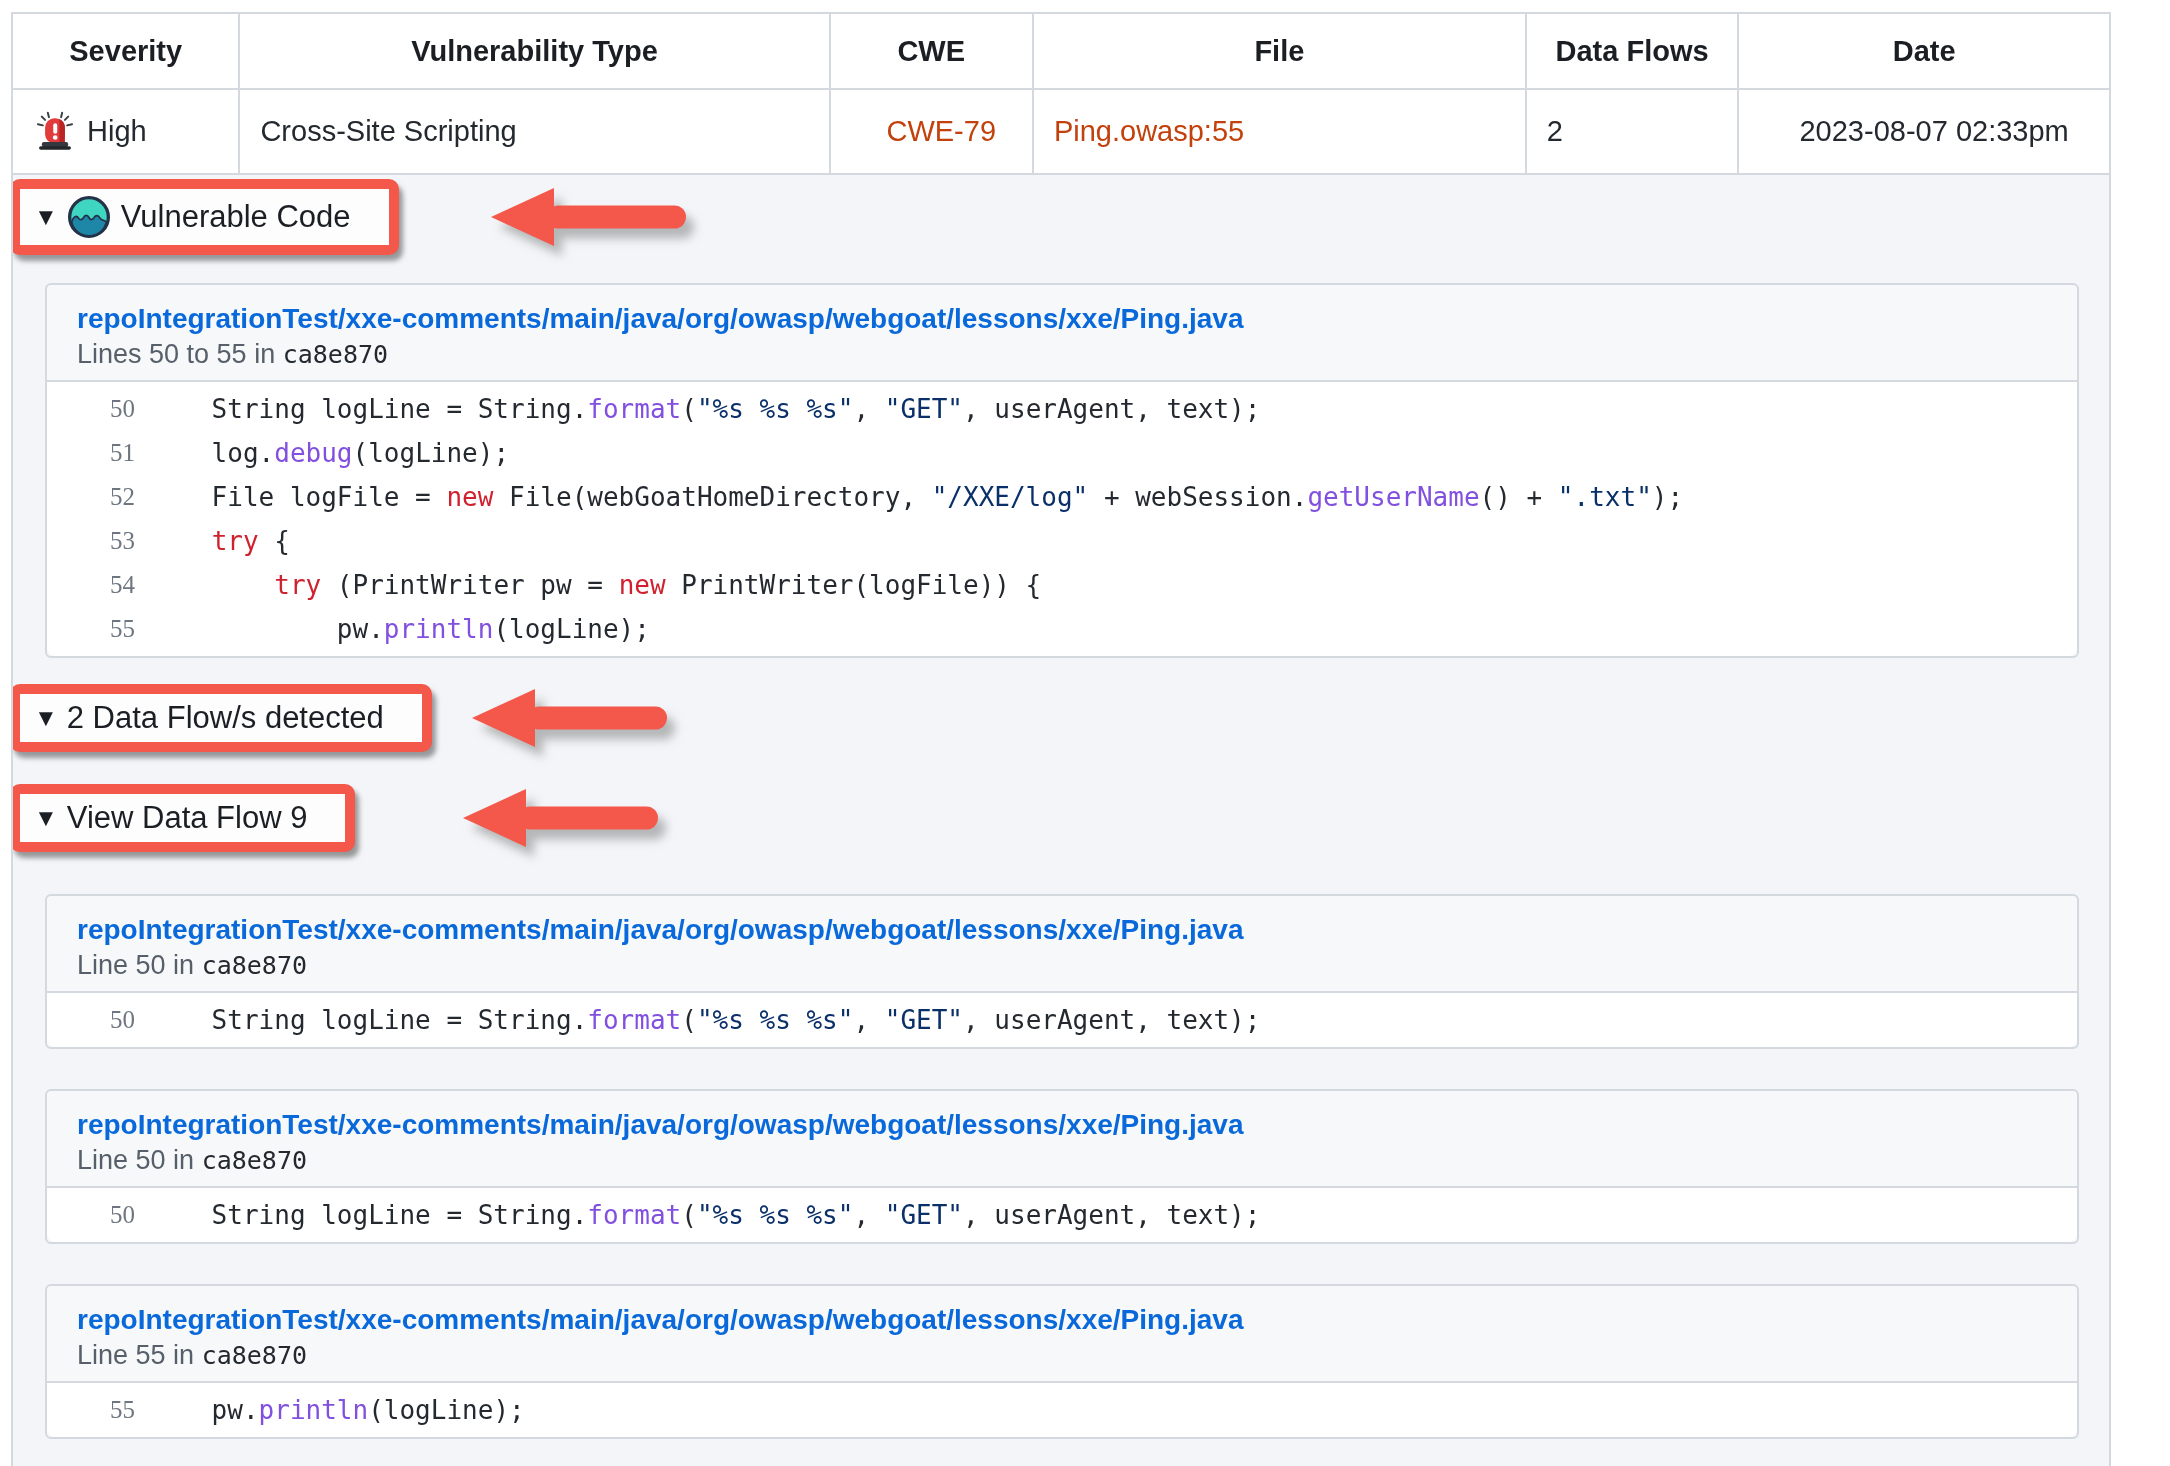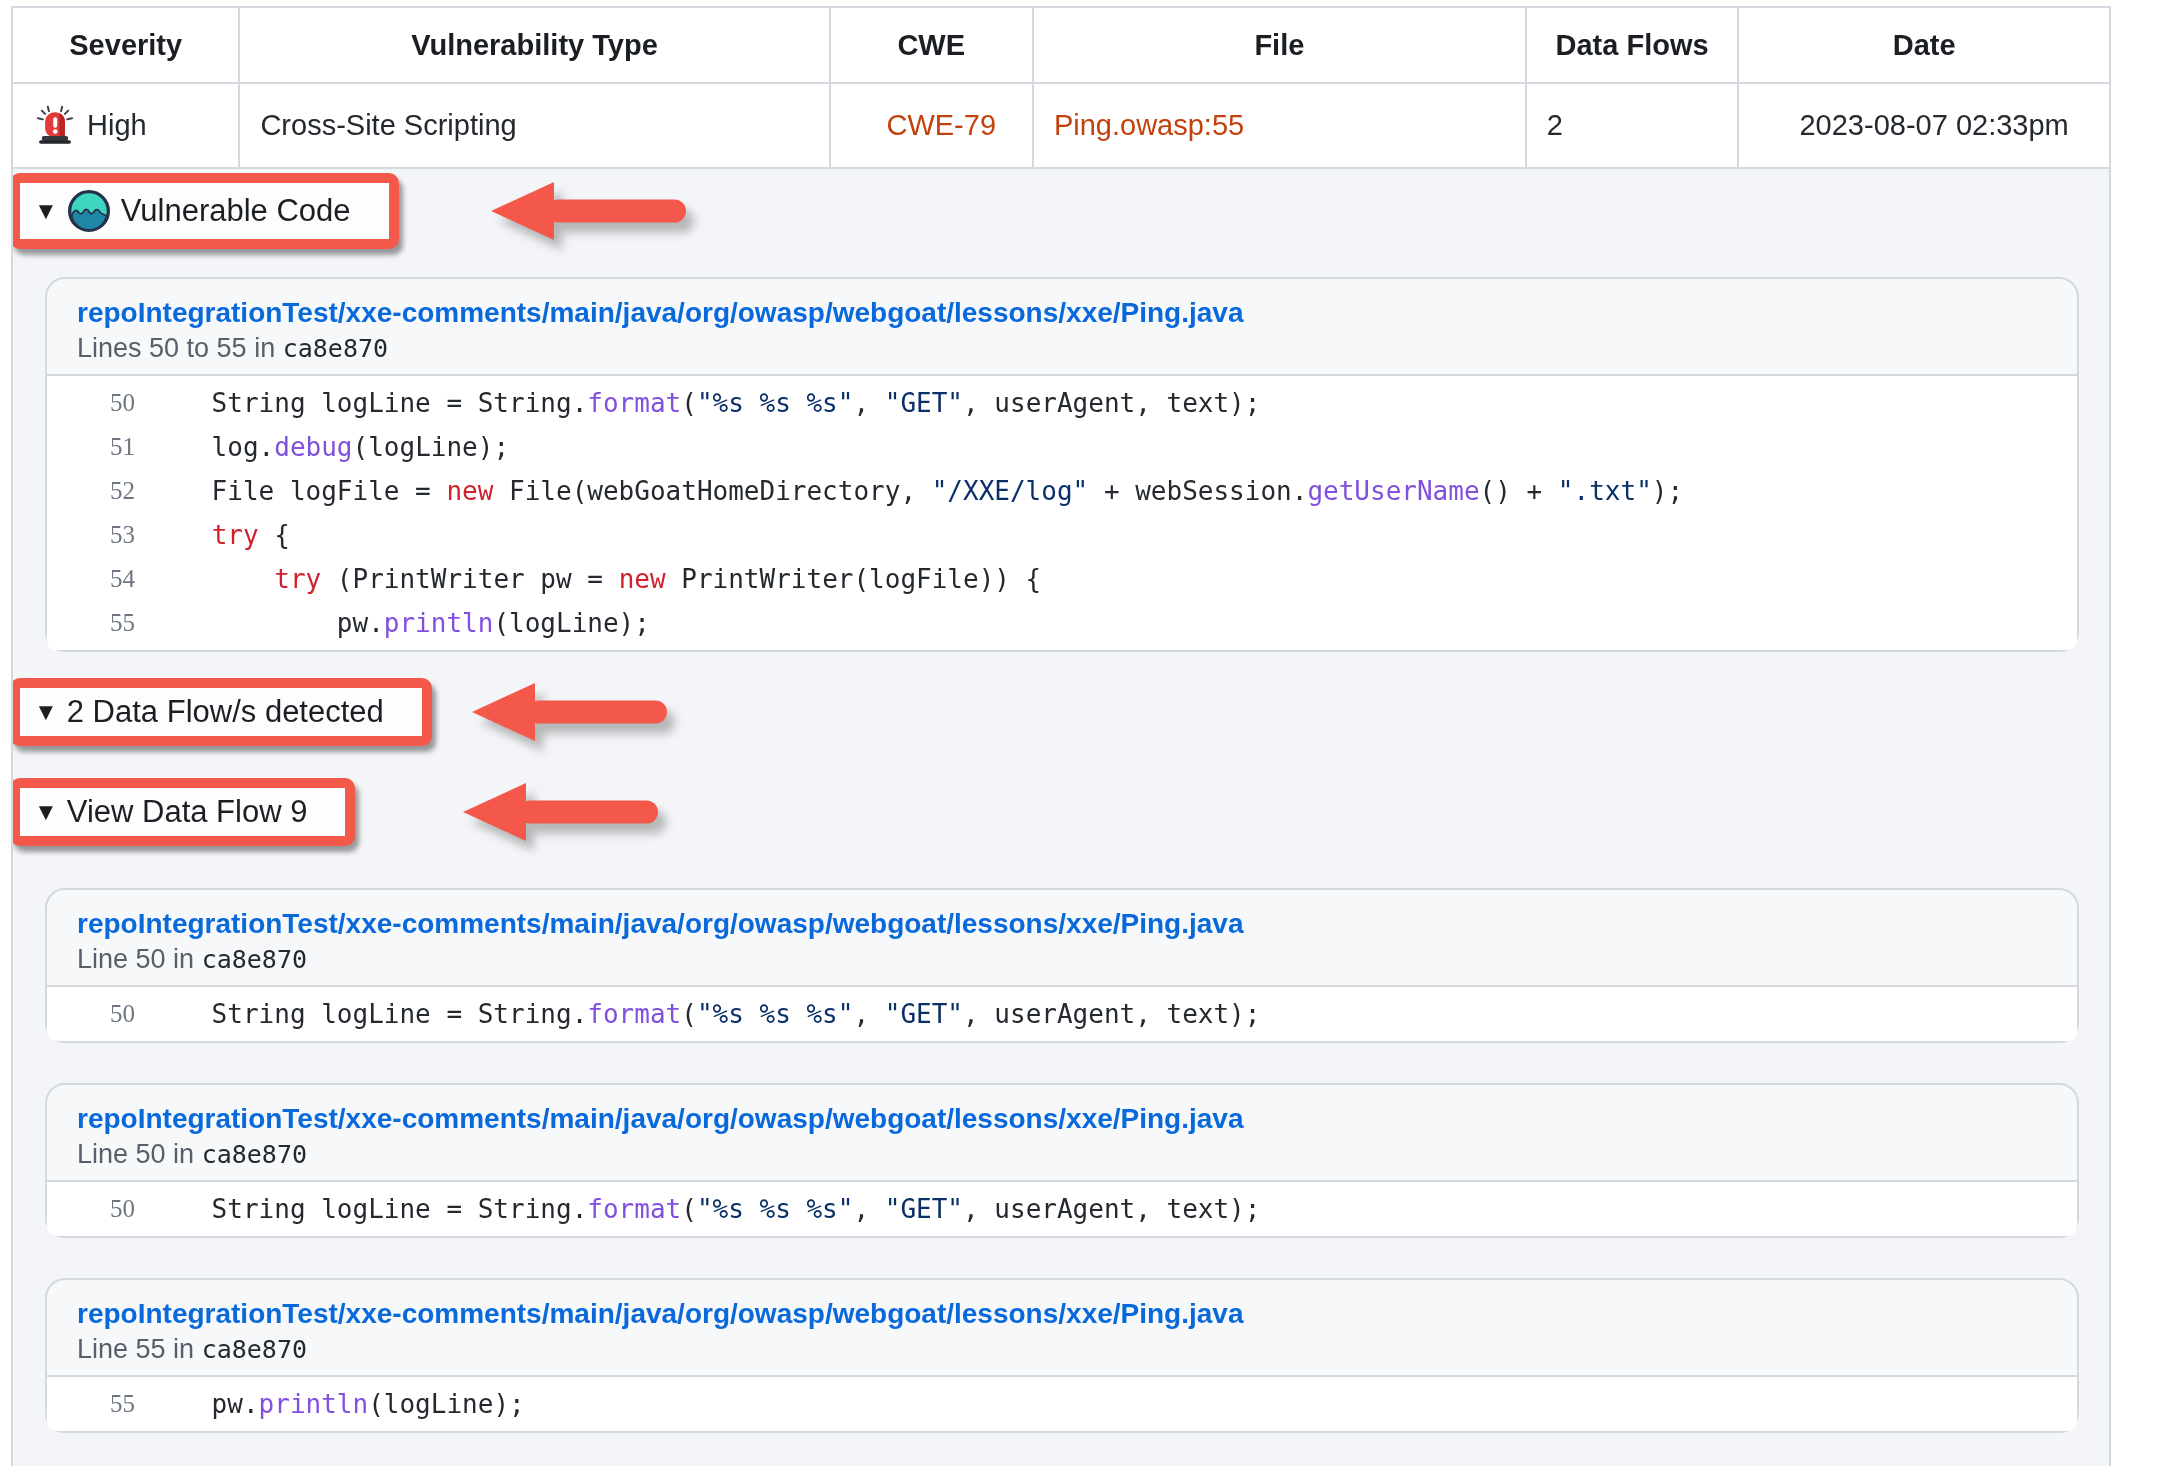--- a/index.html
+++ b/index.html
@@ -1,18 +1,18 @@
 <!DOCTYPE html>
 <html><head>
 <meta charset="utf-8">
 <style>
   * { box-sizing: border-box; margin: 0; padding: 0; }
   html,body { width: 2170px; height: 1466px; overflow: hidden; background: #ffffff;
               font-family: "Liberation Sans", sans-serif; color: #24292f; }
-  .page { width: 2170px; height: 1466px; padding-top: 6px; }
+  .page { width: 2170px; height: 1466px; padding-top: 12px; }
 
   
   table.summary { border-collapse: collapse; margin-left: 11px; width: 2100px; background: #fff; table-layout: fixed; }
   table.summary th, table.summary td { border: 2px solid #d3d9df; font-size: 29px; vertical-align: middle; }
   table.summary th { font-weight: bold; text-align: center; height: 76px; color: #1b1f24; }
   table.summary td { height: 85px; padding-left: 20px; }
   td.center, th.center { text-align: center; padding-left: 0; }
   .col-sev { width: 227px; } .col-type { width: 589px; } .col-cwe { width: 203px; }
   .col-file { width: 492px; } .col-flows { width: 212px; } .col-date { width: 371px; }
   a.tlink { color: #c2410c; text-decoration: none; cursor: pointer; }
@@ -31,21 +31,21 @@
             border: 10px solid #f4584a; border-radius: 10px; background: #fdfdfe;
             padding: 6px 38px 6px 14px; box-shadow: 4px 6px 5px rgba(75,75,75,.55); }
   .toggle { display: inline-flex; align-items: center; cursor: pointer; }
   .tri { font-size: 24px; color: #1b1f24; margin-right: 9px; line-height: 1; }
   .sec-label { font-size: 31px; color: #1b1f24; white-space: nowrap; }
   .wave-svg { width: 44px; height: 44px; margin-right: 10px; }
   .arrow-svg { width: 205px; height: 80px; filter: drop-shadow(8px 10px 5px rgba(120,120,120,.5)); }
   .arrow-ml-1 { margin-left: 92px; } .arrow-ml-2 { margin-left: 40px; } .arrow-ml-3 { margin-left: 108px; }
 
   
-  .snippet { margin: 0 30px 0 32px; border: 2px solid #d3d9df; border-radius: 20px; background: #f6f8fa; }
+  .snippet { margin: 0 30px 0 32px; border: 2px solid #d3d9df; border-radius: 6px; background: #f6f8fa; }
   .snip-1 { margin-top: 26px; }
   .snip-flow { margin-top: 40px; }
   .snip-flow-first { margin-top: 36px; }
   .snip-head { padding: 18px 30px 10px 30px; }
   .snip-path { display: inline-block; color: #0969da; font-weight: bold; font-size: 28px;
                line-height: 32px; text-decoration: none; cursor: pointer; }
   .snip-meta { margin-top: 4px; font-size: 27px; line-height: 30px; color: #57606a; }
   .snip-meta .commit { font-family: "DejaVu Sans Mono", monospace; font-size: 25px; color: #24292f; }
   .snip-code { border-top: 2px solid #d3d9df; background: #ffffff; border-radius: 0 0 9px 9px; padding: 5px 0; }
   .cl { display: flex; line-height: 44px; }

